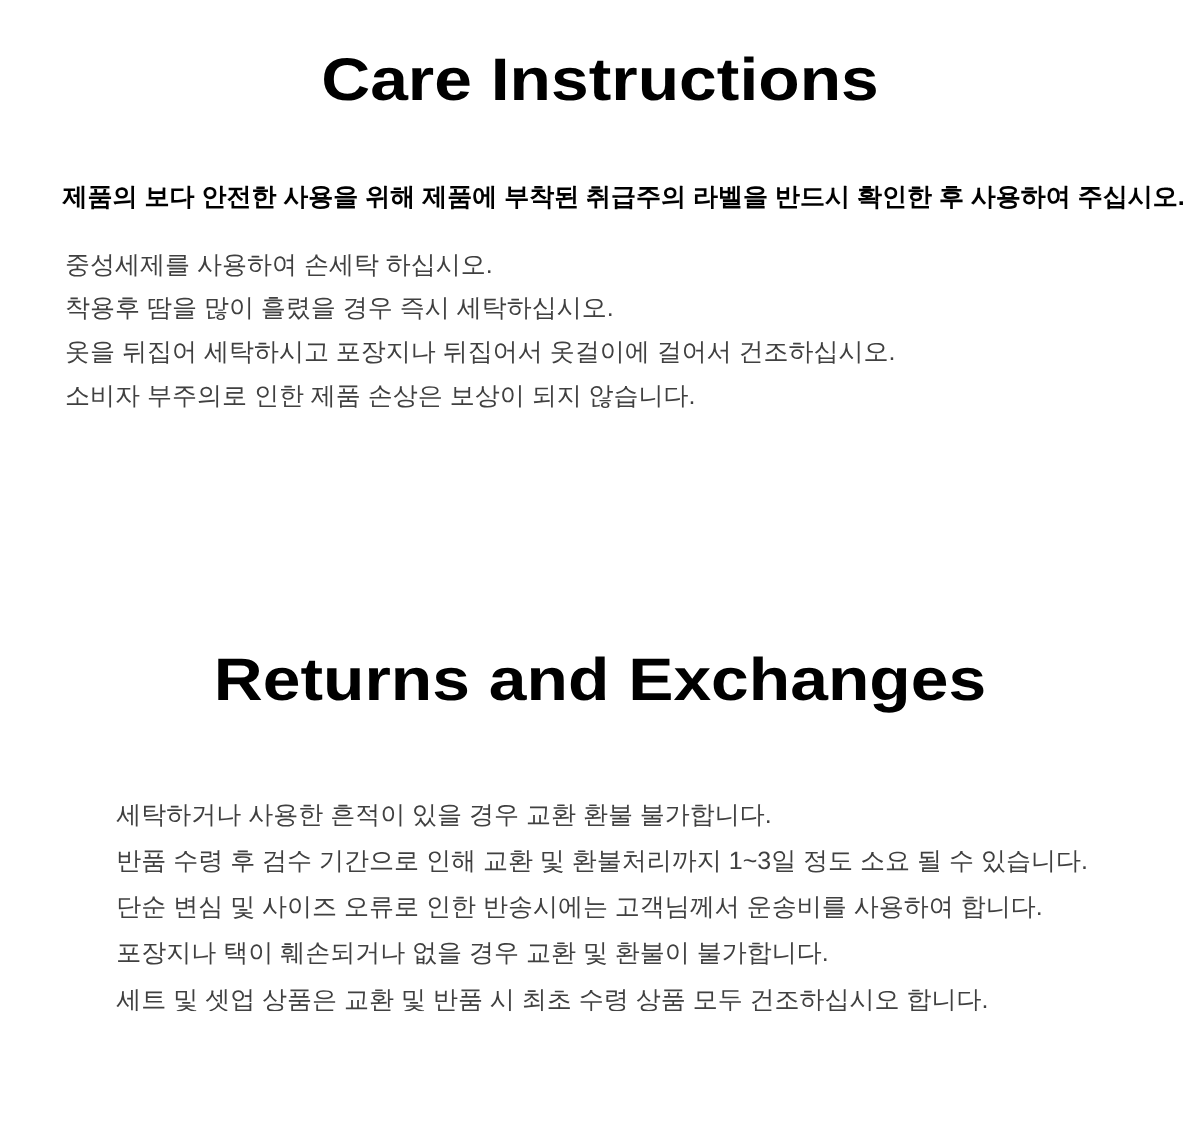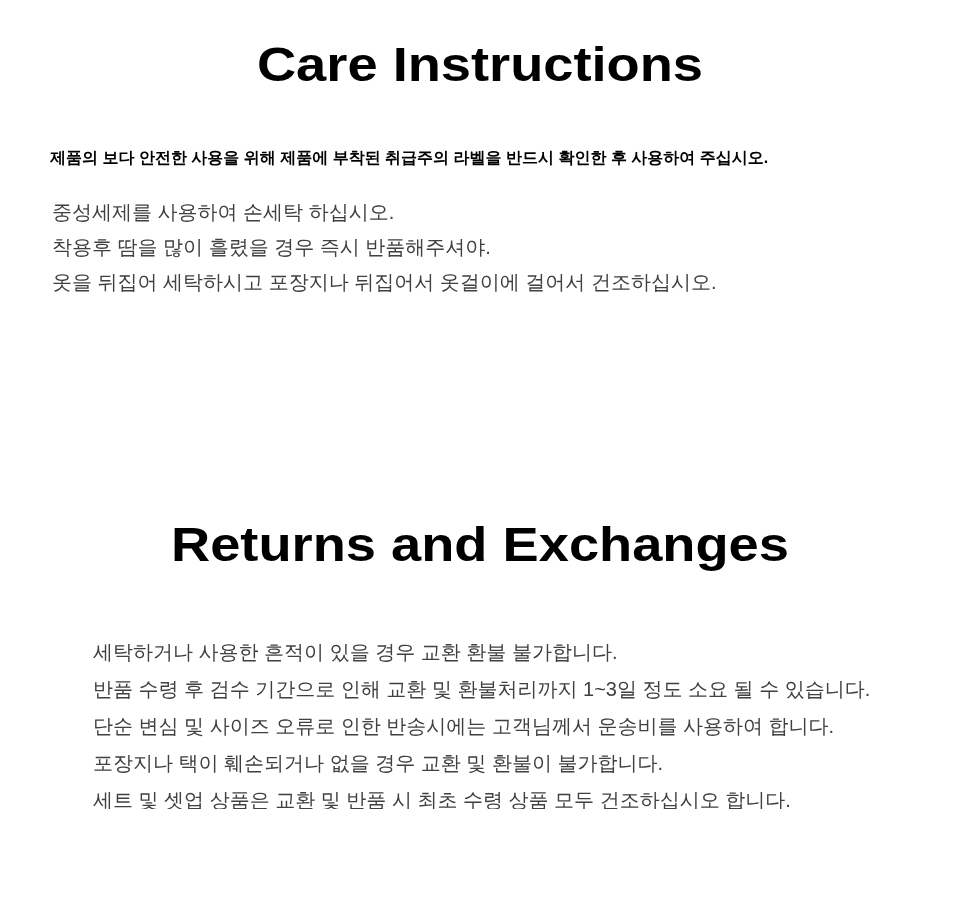--- a/index.html
+++ b/index.html
@@ -32,21 +32,21 @@
     white-space: nowrap;
   }
   .heading-care    { top: 36px; }
   .heading-returns { top: 516px; }
 
   .intro {
     position: absolute;
     left: 50px;
     top: 146px;
     margin: 0;
-    font-size: 16px;
+    font-size: 20px;
     line-height: 24px;
     font-weight: bold;
     color: #000000;
     white-space: nowrap;
   }
   .lines {
     position: absolute;
     left: 52px;
     margin: 0;
     font-size: 20px;
@@ -66,22 +66,23 @@
 
 <div class="page">
 
   <section>
     <h1 class="heading heading-care">Care Instructions</h1>
 
     <p class="intro">제품의 보다 안전한 사용을 위해 제품에 부착된 취급주의 라벨을 반드시 확인한 후 사용하여 주십시오.</p>
 
     <div class="lines lines-care">
       <p>중성세제를 사용하여 손세탁 하십시오.</p>
-      <p>착용후 땀을 많이 흘렸을 경우 즉시 반품해주셔야.</p>
+      <p>착용후 땀을 많이 흘렸을 경우 즉시 세탁하십시오.</p>
       <p>옷을 뒤집어 세탁하시고 포장지나 뒤집어서 옷걸이에 걸어서 건조하십시오.</p>
+      <p>소비자 부주의로 인한 제품 손상은 보상이 되지 않습니다.</p>
     </div>
   </section>
 
   <section>
     <h1 class="heading heading-returns">Returns and Exchanges</h1>
 
     <div class="lines lines-returns">
       <p>세탁하거나 사용한 흔적이 있을 경우 교환 환불 불가합니다.</p>
       <p>반품 수령 후 검수 기간으로 인해 교환 및 환불처리까지 1~3일 정도 소요 될 수 있습니다.</p>
       <p>단순 변심 및 사이즈 오류로 인한 반송시에는 고객님께서 운송비를 사용하여 합니다.</p>

